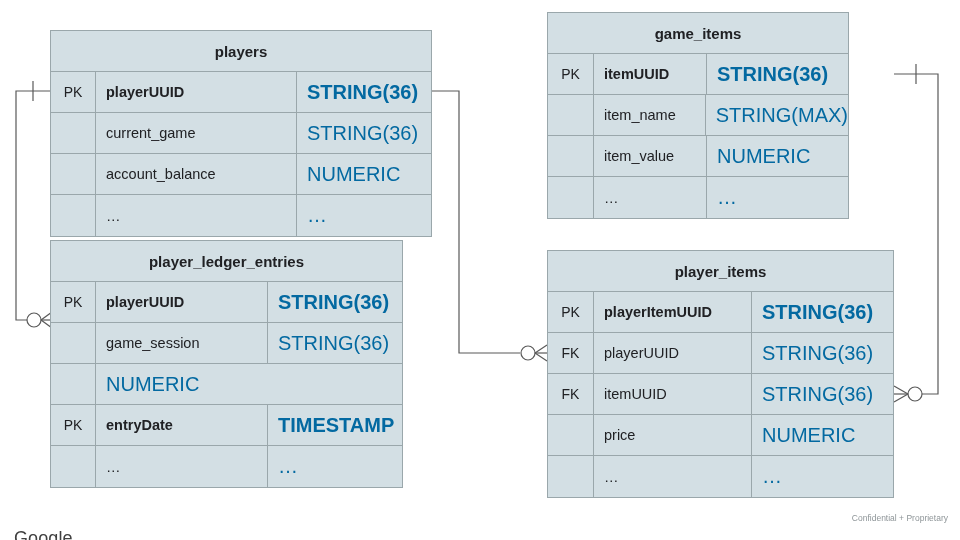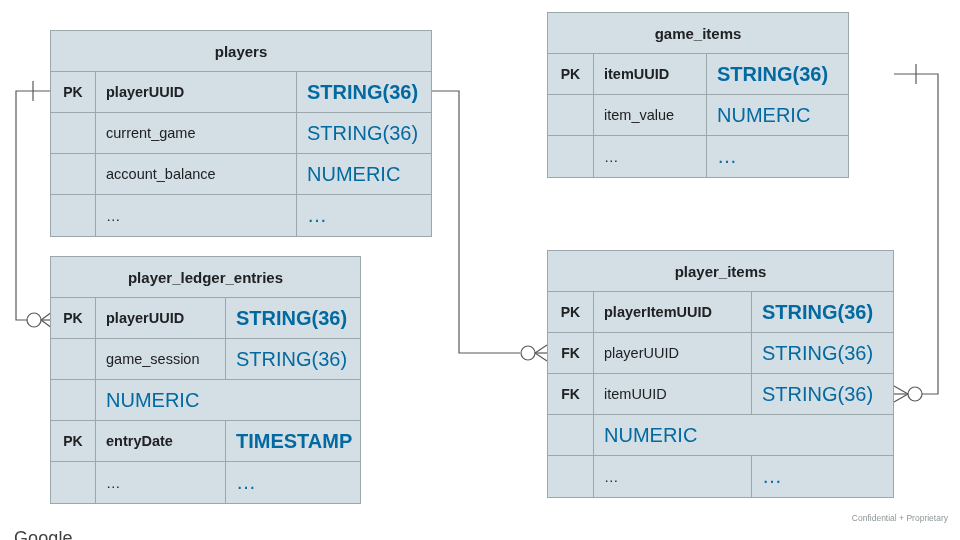--- a/index.html
+++ b/index.html
@@ -55,21 +55,21 @@
   }
   .c-key {
     width: 45px;
     flex: 0 0 45px;
     border-right: 1px solid #9aa7ab;
     box-sizing: border-box;
     display: flex;
     align-items: center;
     justify-content: center;
     font-size: 14px;
-    font-weight: bold;
+    font-weight: normal;
     color: #202124;
   }
   .c-name {
     flex: 1 1 auto;
     border-right: 1px solid #9aa7ab;
     box-sizing: border-box;
     display: flex;
     align-items: center;
     padding-left: 10px;
     font-size: 14.5px;
@@ -167,21 +167,21 @@
       <div class="c-name">account_balance</div>
       <div class="c-type">NUMERIC</div>
     </div>
     <div class="ent-row">
       <div class="c-key"></div>
       <div class="c-name">…</div>
       <div class="c-type">…</div>
     </div>
   </div>
 
-  <div class="entity" id="ent-ledger" style="left:50px; top:256px; width:311px;">
+  <div class="entity" id="ent-ledger" style="left:50px; top:240px; width:353px;">
     <div class="ent-title">player_ledger_entries</div>
     <div class="ent-row bold">
       <div class="c-key">PK</div>
       <div class="c-name">playerUUID</div>
       <div class="c-type">STRING(36)</div>
     </div>
     <div class="ent-row">
       <div class="c-key"></div>
       <div class="c-name">game_session</div>
       <div class="c-type">STRING(36)</div>
@@ -204,20 +204,25 @@
 
   <div class="entity" id="ent-game-items" style="left:547px; top:12px; width:302px;">
     <div class="ent-title">game_items</div>
     <div class="ent-row bold">
       <div class="c-key">PK</div>
       <div class="c-name">itemUUID</div>
       <div class="c-type">STRING(36)</div>
     </div>
     <div class="ent-row">
       <div class="c-key"></div>
+      <div class="c-name">item_name</div>
+      <div class="c-type">STRING(MAX)</div>
+    </div>
+    <div class="ent-row">
+      <div class="c-key"></div>
       <div class="c-name">item_value</div>
       <div class="c-type">NUMERIC</div>
     </div>
     <div class="ent-row">
       <div class="c-key"></div>
       <div class="c-name">…</div>
       <div class="c-type">…</div>
     </div>
   </div>
 
@@ -233,20 +238,21 @@
       <div class="c-name">playerUUID</div>
       <div class="c-type">STRING(36)</div>
     </div>
     <div class="ent-row">
       <div class="c-key">FK</div>
       <div class="c-name">itemUUID</div>
       <div class="c-type">STRING(36)</div>
     </div>
     <div class="ent-row">
       <div class="c-key"></div>
+      <div class="c-name">price</div>
       <div class="c-type">NUMERIC</div>
     </div>
     <div class="ent-row">
       <div class="c-key"></div>
       <div class="c-name">…</div>
       <div class="c-type">…</div>
     </div>
   </div>
 
   <div class="footer-logo">Google</div>

